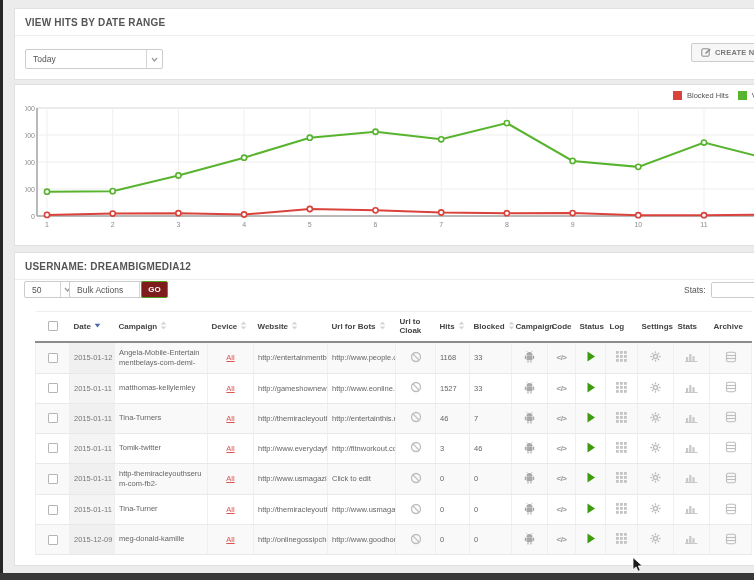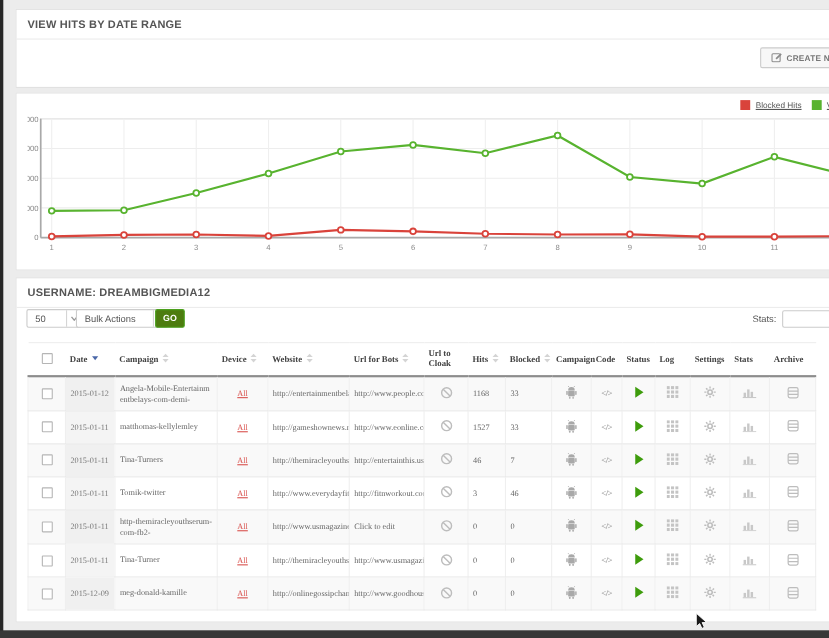--- a/index.html
+++ b/index.html
@@ -17,30 +17,30 @@
   .sel .sel-arrow { width:16px; align-self:stretch; border-left:1px solid #d5d5d5; display:flex; align-items:center; justify-content:center; }
 
   .btn-create { position:absolute; left:676px; top:34px; height:19px; display:flex; align-items:center; gap:4px;
     background:#f7f7f7; border:1px solid #ccc; border-radius:2px; padding:0 9px; font-size:7.5px; font-weight:bold;
     color:#777; letter-spacing:.2px; white-space:nowrap; }
 
   
   .chart-title { position:absolute; left:10px; top:6px; font-size:9.5px; font-weight:bold; color:#333; }
   .legend { position:absolute; left:658px; top:6px; display:flex; align-items:center; gap:5px; white-space:nowrap; }
   .legend .sw { width:9px; height:9px; display:inline-block; }
-  .legend .lg-label { font-size:7.5px; color:#555; margin-right:4px;text-decoration:underline; }
+  .legend .lg-label { font-size:7.5px; color:#555; margin-right:4px; }
 
   
-  .btn-go { position:absolute; left:126px; top:28px; width:27px; height:17px; background:#4d7c0f; border:1px solid #4ca01e;
+  .btn-go { position:absolute; left:126px; top:28px; width:27px; height:17px; background:#7f1d1d; border:1px solid #4ca01e;
     border-radius:2px; color:#fff; font-size:8px; font-weight:bold; text-align:center; line-height:15px; }
   .search-wrap { position:absolute; left:669px; top:29px; display:flex; align-items:center; gap:5px; }
   .search-wrap label { font-size:8.5px; color:#555; }
   .search-input { width:90px; height:16px; border:1px solid #ccc; border-radius:2px; font-size:8px; padding:0 4px; }
 
-  table.grid { position:absolute; left:10px; top:58px; border-collapse:collapse; table-layout:fixed; width:716px; background:#fff;font-family:Liberation Serif, serif; }
+  table.grid { position:absolute; left:20px; top:58px; border-collapse:collapse; table-layout:fixed; width:716px; background:#fff; }
   table.grid th { font-size:8px; font-weight:bold; color:#444; text-align:left; padding:4px 4px; border-bottom:2px solid #8c8c8c; border-top:1px solid #eee; vertical-align:middle; height:30px; }
   table.grid td { font-size:7.5px; color:#666; padding:5px 4px; border-bottom:1px solid #e9e9e9; border-right:1px solid #efefef; vertical-align:middle; height:30px; overflow:hidden; }
   table.grid td:first-child { border-left:1px solid #efefef; }
   table.grid tr.odd td { background:#f9f9f9; }
   table.grid td.c-date { background:#f4f4f4; color:#777; white-space:nowrap; }
   table.grid tr.odd td.c-date { background:#f0f0f0;margin-top:32px; }
   table.grid td.c-campaign { word-break:break-all; line-height:1.35; }
   .trunc { white-space:nowrap; overflow:hidden; }
   .th-flex { display:flex; align-items:center; gap:3px; }
   .cb { width:10px; height:10px; border:1px solid #b5b5b5; border-radius:1px; background:#fff; margin:0 auto; }
@@ -50,20 +50,28 @@
   .click-edit { color:#888; }
   .cursor { position:absolute; left:632px; top:557px; z-index:9; }
 </style>
 </head>
 <body>
 
 <div class="edge-left"></div>
 
 <div class="panel" style="top:8px; height:72px;">
   <div class="panel-title">VIEW HITS BY DATE RANGE</div>
+  <div class="sel" style="left:10px; top:40px; width:138px; height:20px;">
+    <span class="sel-txt">Today</span>
+    <span class="sel-arrow">
+      <svg width="7" height="5">
+          <polyline points="1,1 3.5,4 6,1" fill="none" stroke="#999" stroke-width="1.2"></polyline>
+        </svg>
+    </span>
+  </div>
   <div class="btn-create">
     <span>
       <svg width="10" height="10" viewBox="0 0 10 10">
           <rect x="0.8" y="1.8" width="7.4" height="7.4" rx="1" fill="none" stroke="#8a8a8a"></rect>
           <path d="M4 6 L8.6 1.4 L9.7 2.5 L5.1 7.1 Z" fill="#8a8a8a"></path>
         </svg>
     </span>
     <span>CREATE NEW CAMPAIGN</span>
   </div>
 </div>

